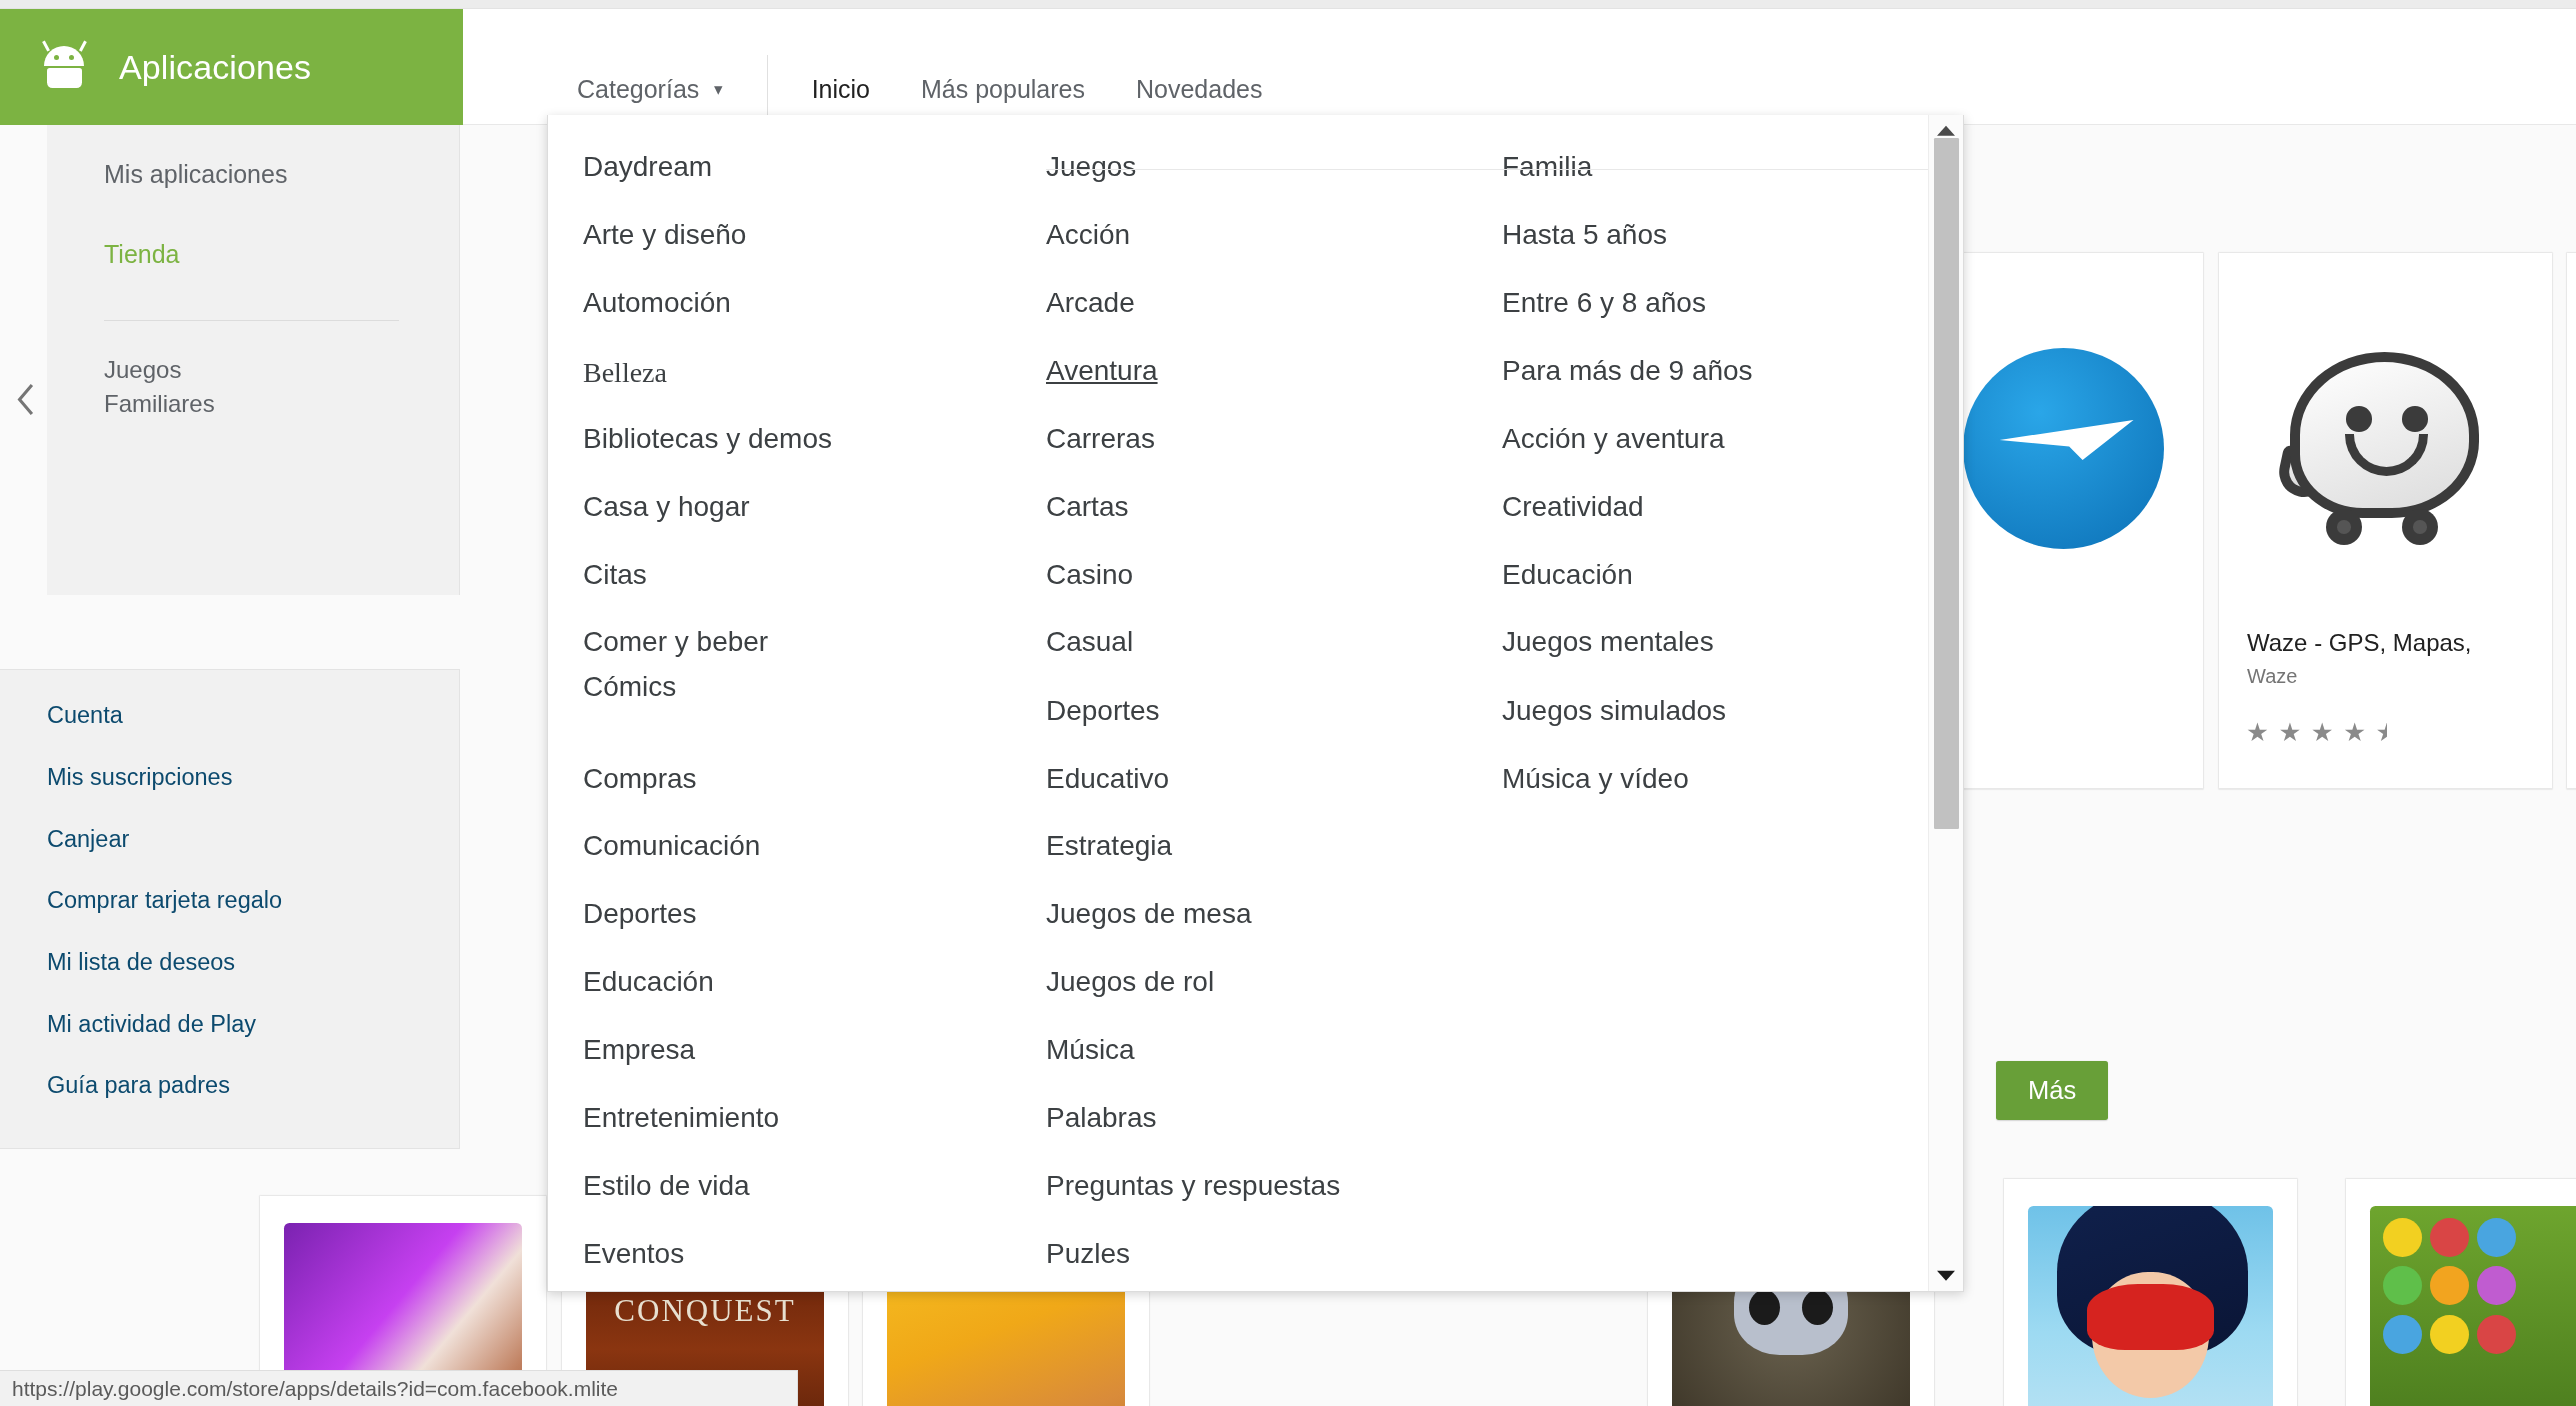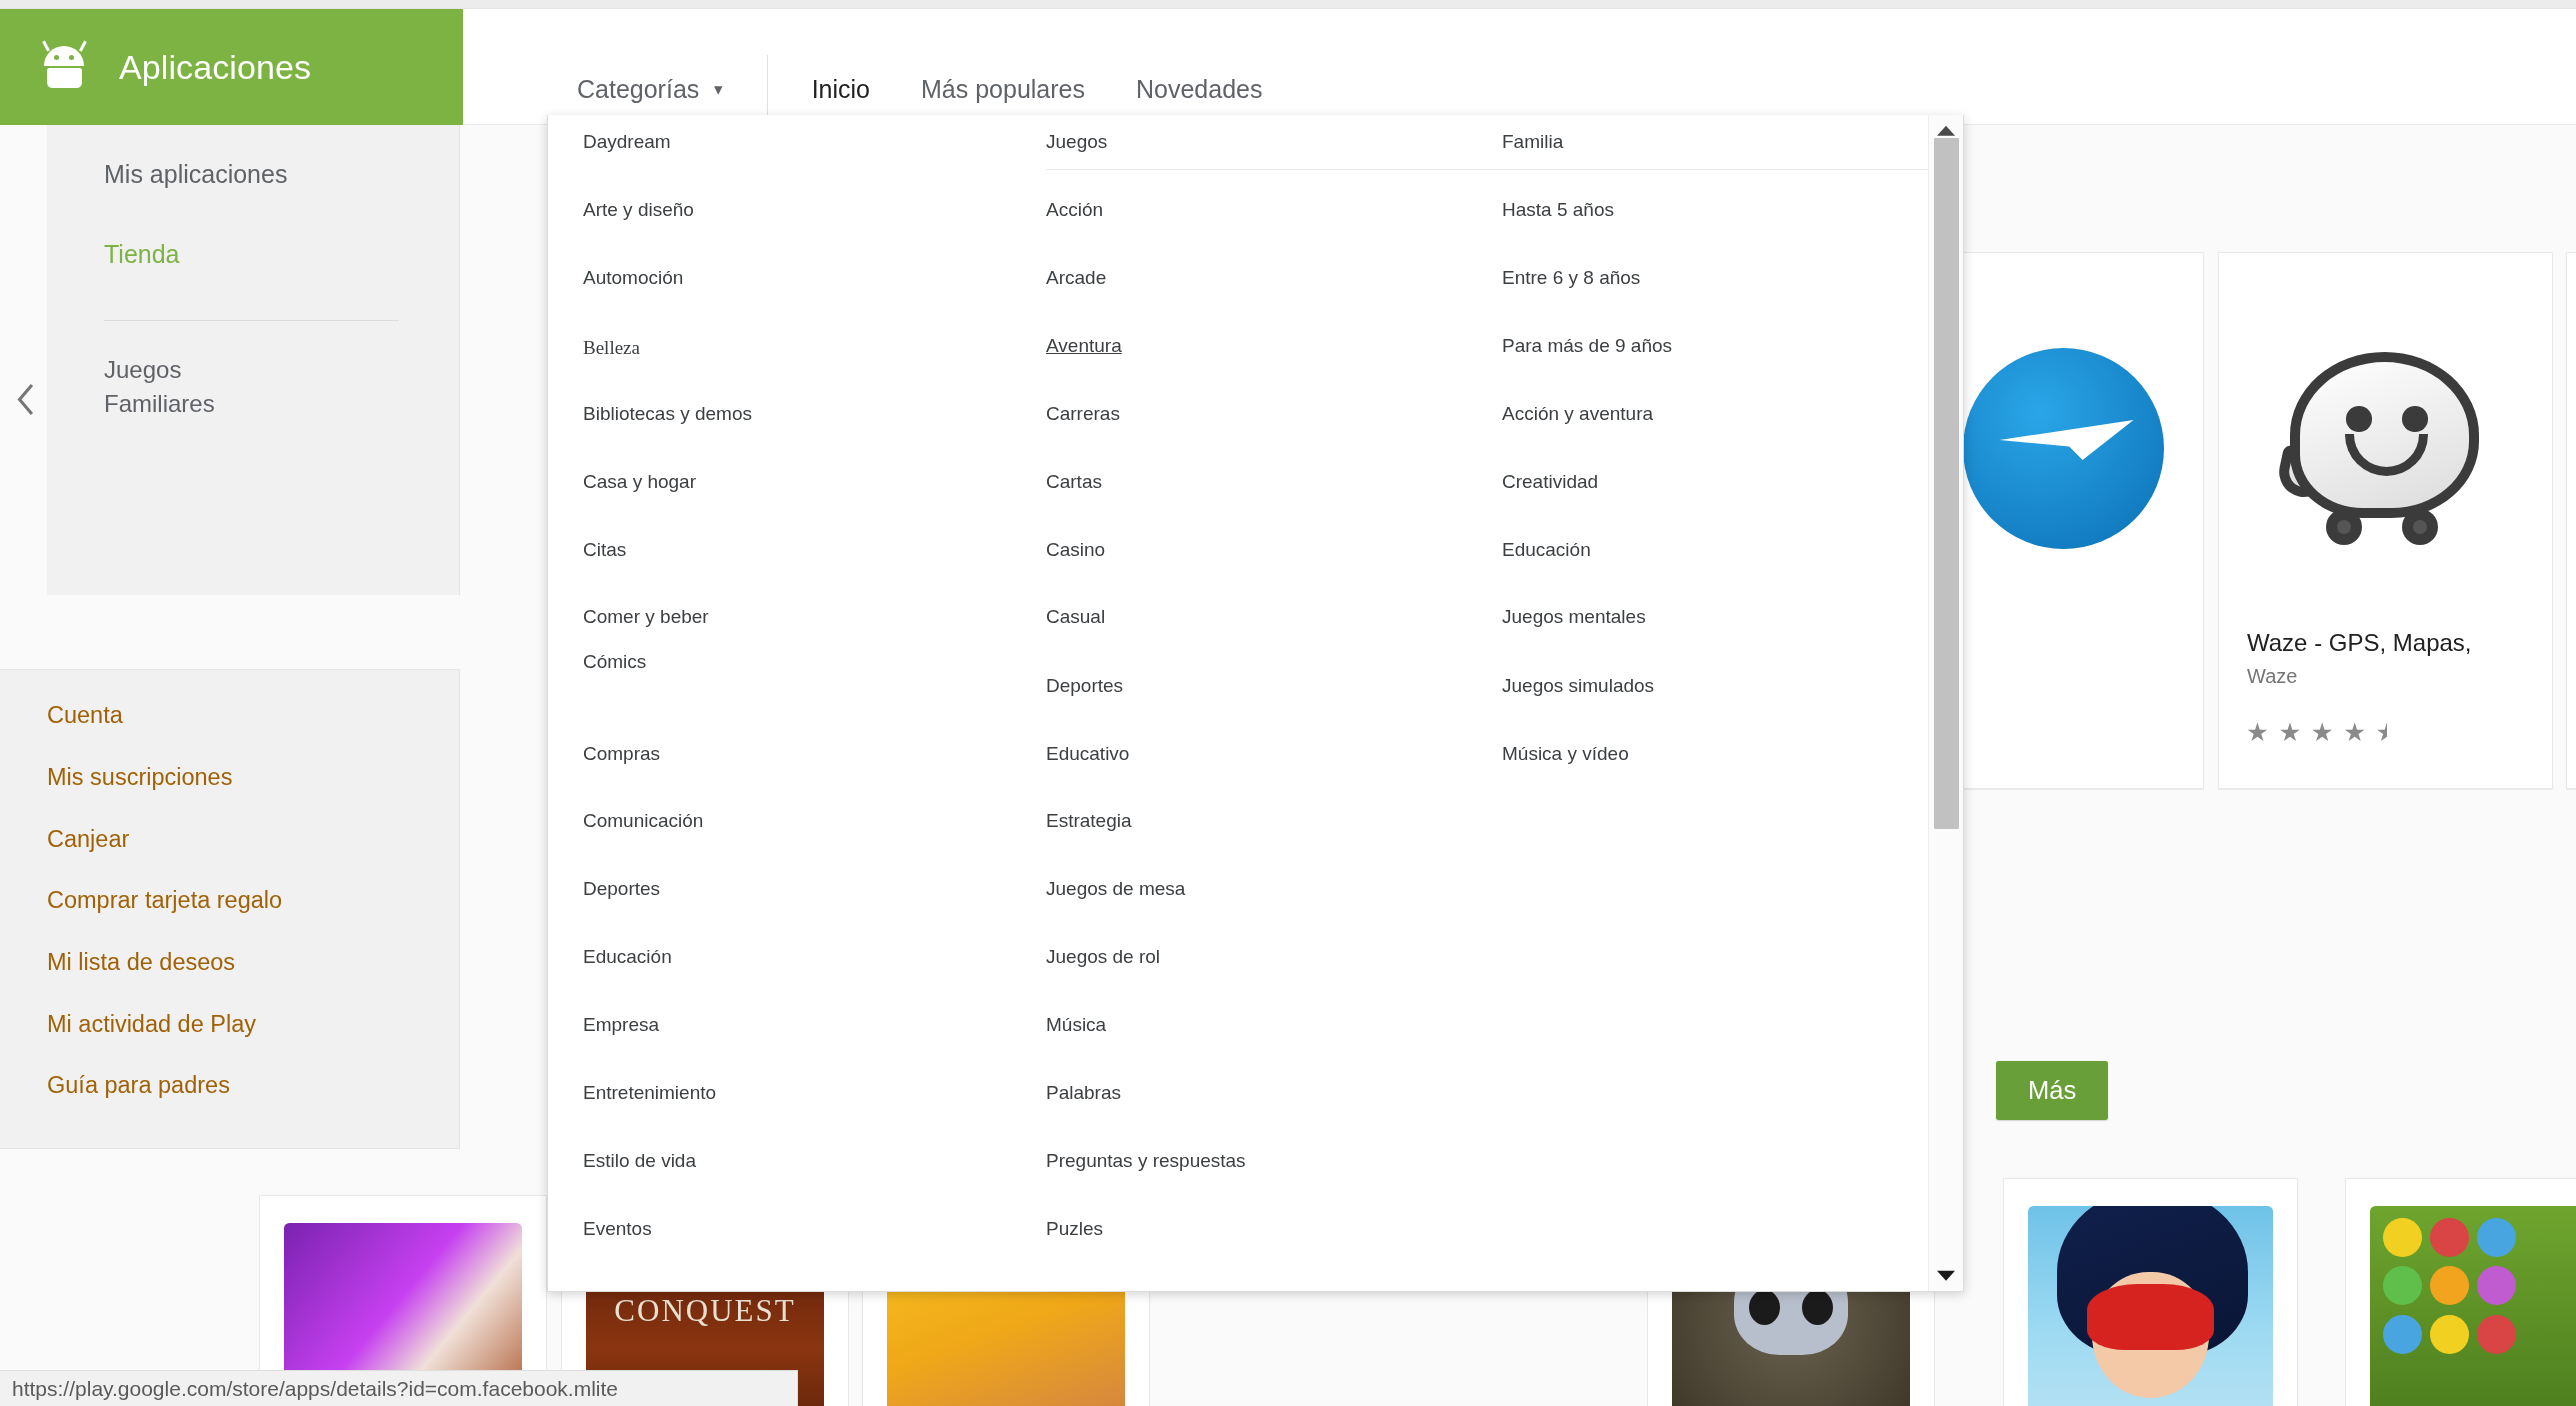--- a/index.html
+++ b/index.html
@@ -87,21 +87,21 @@
   }
   .collapse-arrow svg { width:25.5px; height:35px; }
 
   
   .account-box {
     position:absolute; left:0; top:669px; width:460px; height:480px;
     background:#f1f1f1; border-top:0.7px solid #e3e3e3; border-right:0.7px solid #e3e3e3;
     border-bottom:0.7px solid #e3e3e3;
   }
   .acc-link {
-    position:absolute; left:47px; font-size:23.5px; color:#a16207; cursor:pointer;
+    position:absolute; left:47px; font-size:23.5px; color:#0c4a6e; cursor:pointer;
     white-space:nowrap;
     text-align:right;
   }
 
   
   .content { position:absolute; left:460px; top:125px; width:2116px; height:1281px; background:#fafafa; }
 
   
   .shelf-row1 { position:absolute; left:0; top:0; width:2116px; height:758px; }
   .card {
@@ -212,22 +212,22 @@
     background:#fff; border:0.7px solid #dcdcdc; border-top:none;
     box-shadow:0 2.7px 10.7px rgba(0,0,0,.18);
     z-index:50;
   }
   .dd-cols { position:absolute; left:0; top:0; right:35px; bottom:0; }
   .dd-col { position:absolute; top:0; bottom:0; }
   .dd-col.c1 { left:35px;   width:463px; }
   .dd-col.c2 { left:498px;  width:456px; }
   .dd-col.c3 { left:954px; width:443px; }
   .dd-item {
-    font-size:19px; color:#3c4043; line-height:1; padding:0;
-    white-space:nowrap; cursor:pointer;
+    font-size:28px; color:#3c4043; line-height:1; padding:0;
+    white-space:nowrap; cursor:pointer;margin-top:21px;
   }
   .dd-col.c1 .dd-item { position:absolute; left:0; }
   .dd-col.c2 .dd-item, .dd-col.c3 .dd-item { position:absolute; left:0; }
   .dd-head-rule { position:absolute; left:0; right:0; top:54px; height:0.7px; background:#e8e8e8; }
 
   
   .dd-scroll {
     position:absolute; right:0; top:0; bottom:0; width:35px;
     background:#fbfbfb; border-left:0.7px solid #ededed;
   }

